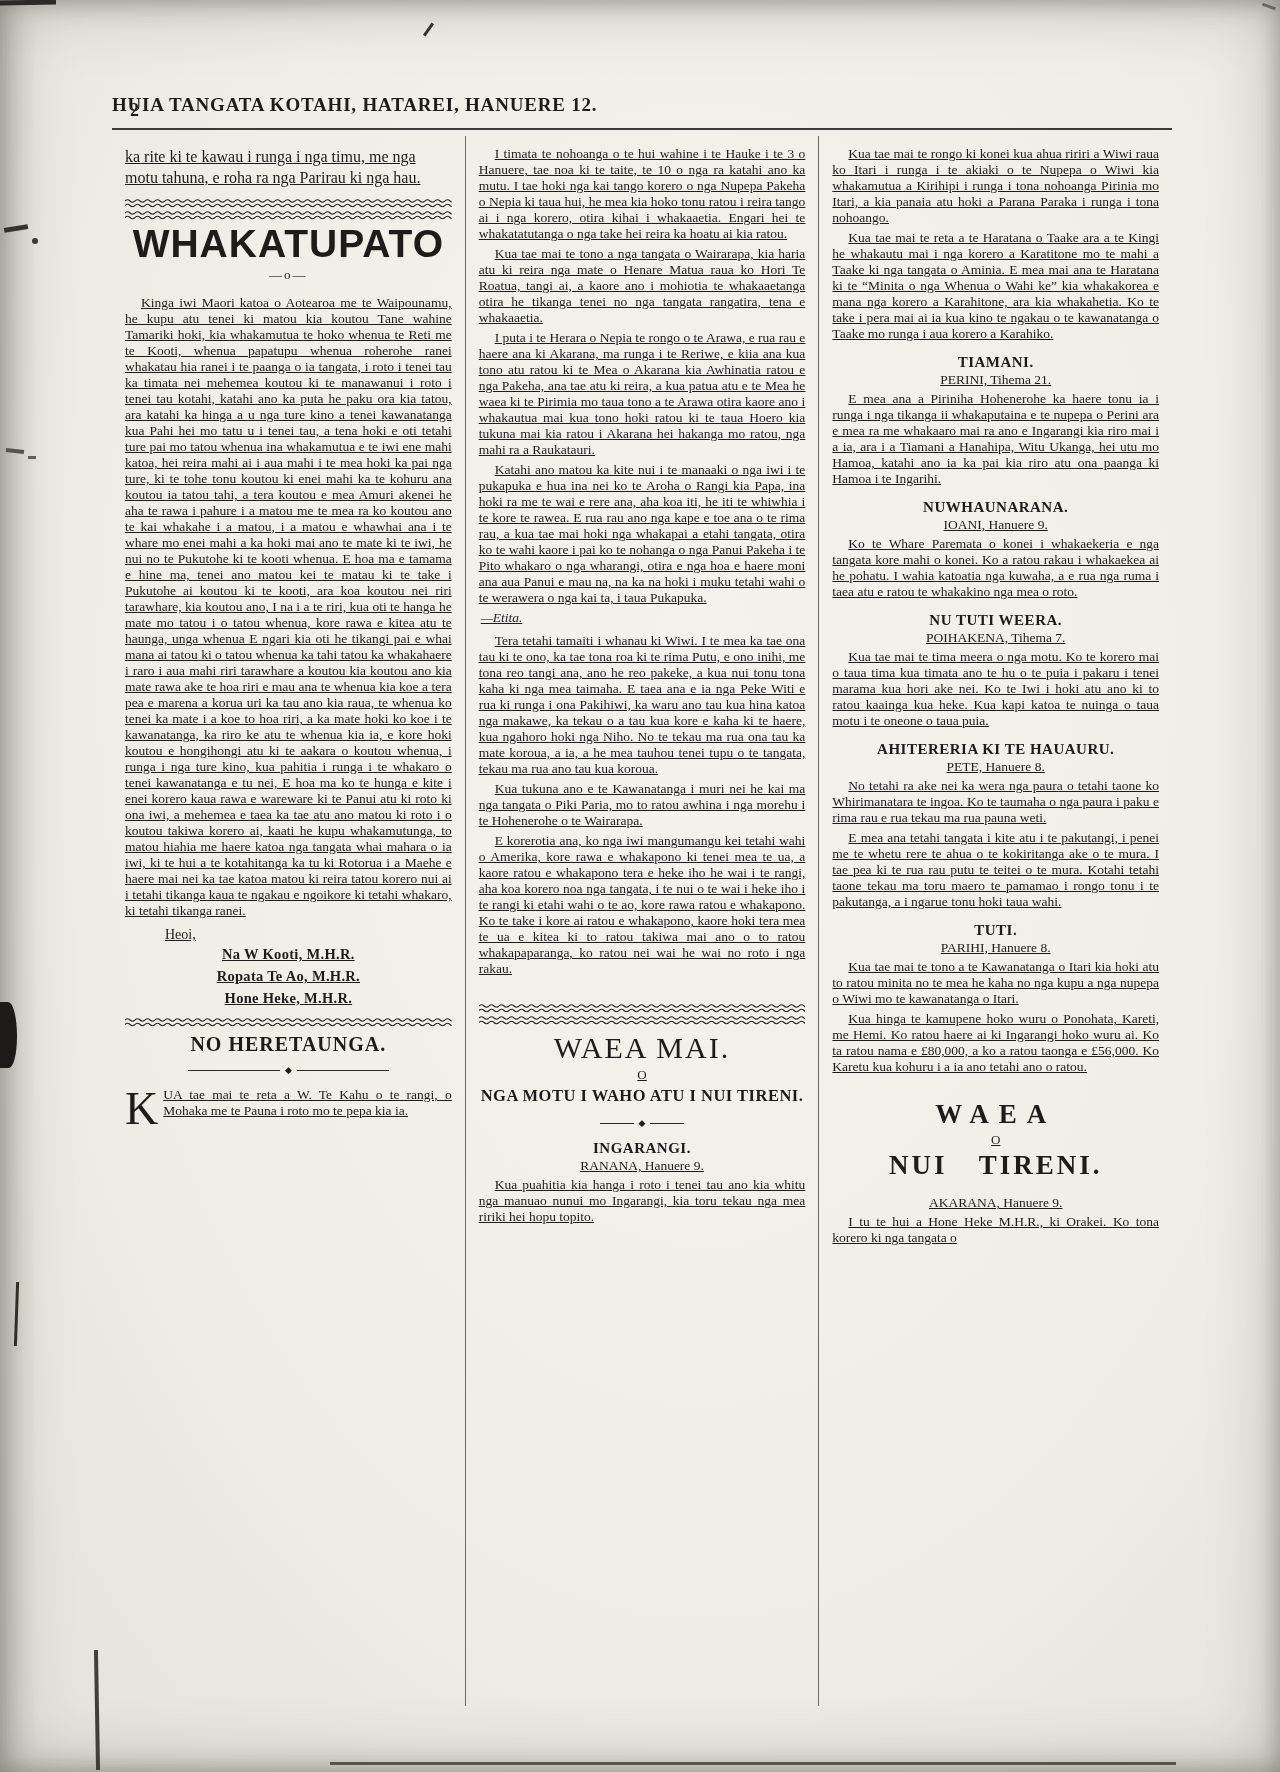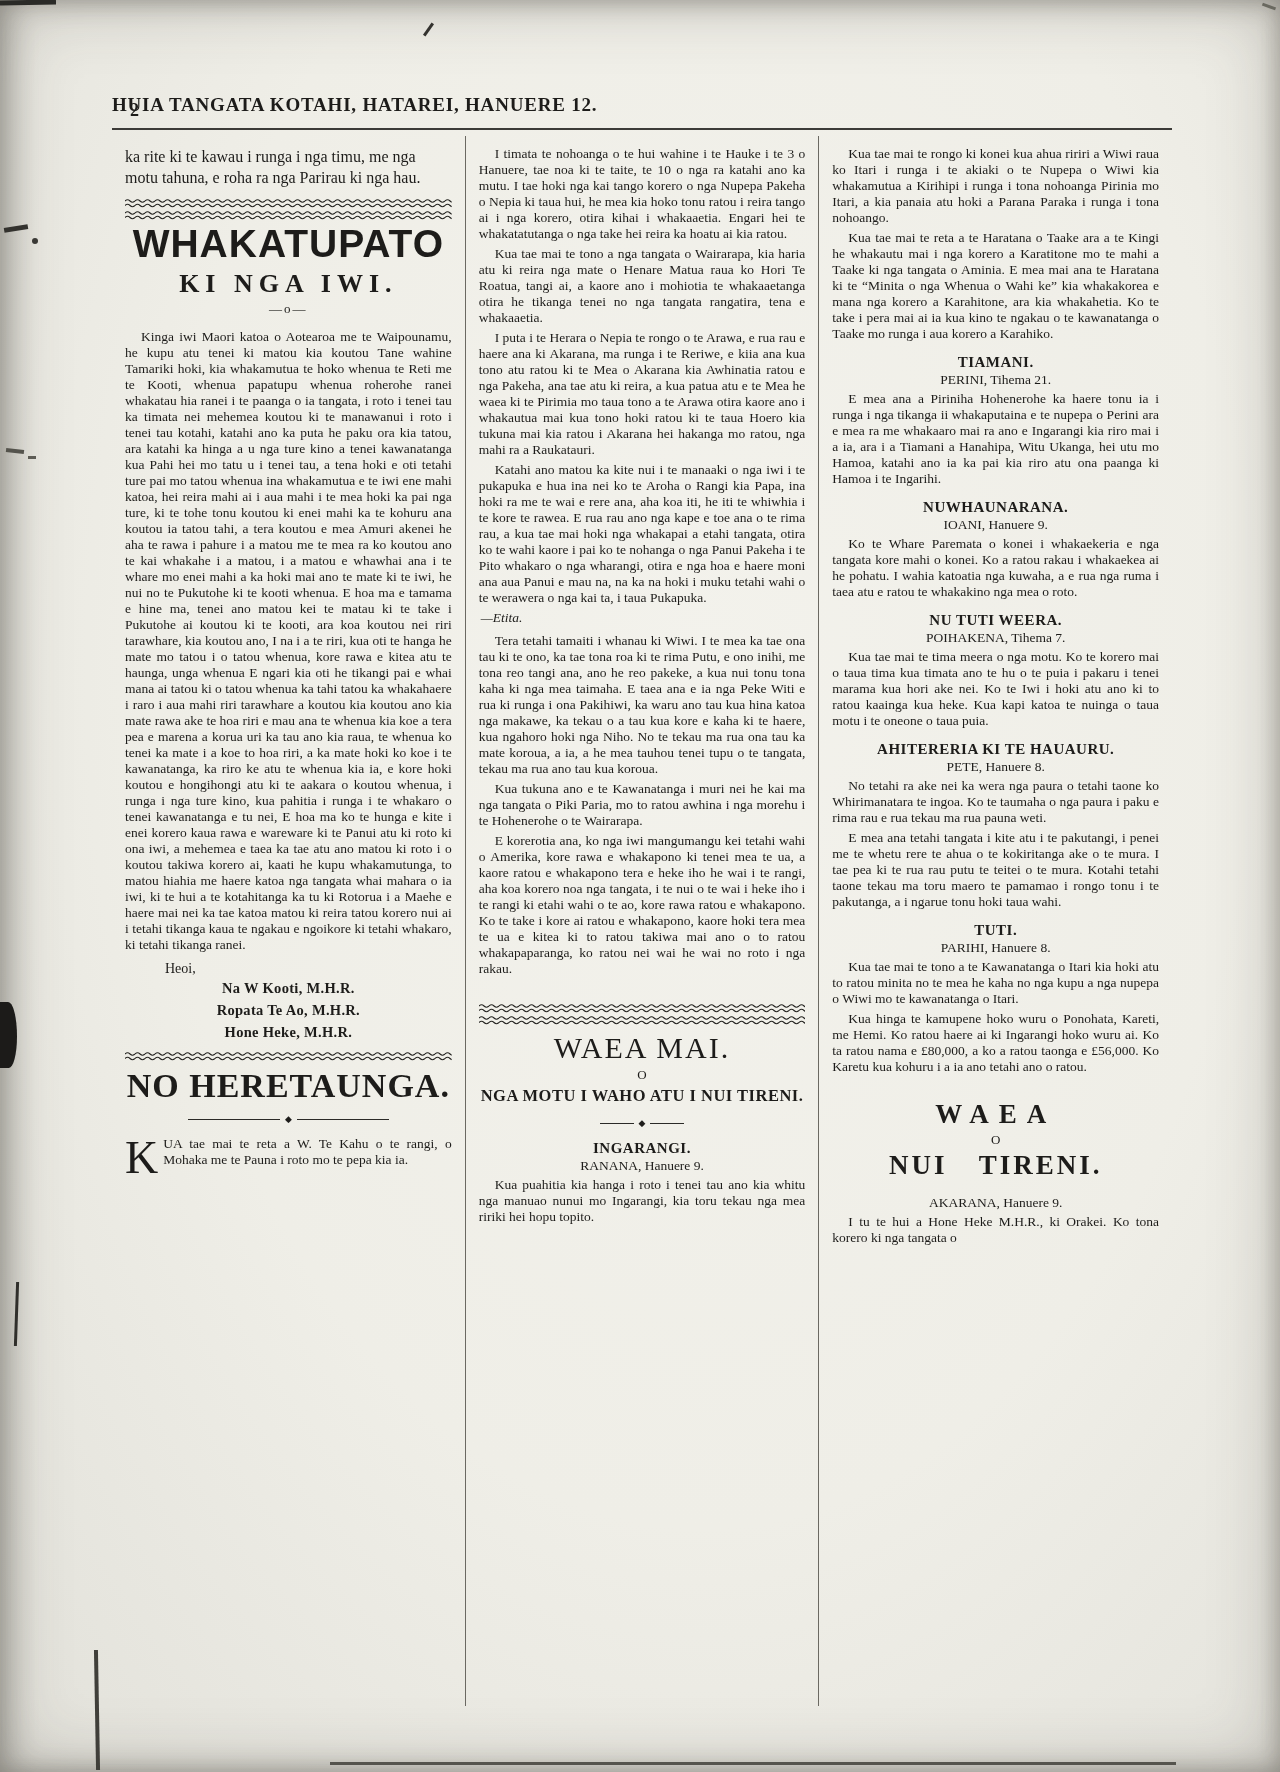--- a/index.html
+++ b/index.html
@@ -10,36 +10,36 @@
   
   .header{position:absolute;top:94px;left:112px;width:1060px;height:34px;}
   .page-num{position:absolute;left:18px;top:6px;font-size:18px;font-weight:bold;}
   .masthead{margin:0;text-align:left;font-size:19px;font-weight:bold;letter-spacing:0.8px;}
   .header-rule{position:absolute;top:128px;left:112px;width:1060px;border-top:2px solid #3c3b38;}
   
   .columns{position:absolute;top:136px;left:112px;width:1060px;height:1570px;display:flex;}
   .col{flex:1 1 0;padding:10px 13px 0 13px;}
   .col-2,.col-3{border-left:1px solid #6b6962;}
   
-  p{margin:0;}
+  p{margin:0;text-decoration:underline;}
   .body{font-size:13.5px;line-height:16px;text-align:justify;text-indent:16px;margin-bottom:4px;}
   .intro{font-size:16px;line-height:21px;text-align:left;margin-bottom:10px;}
   .etita{font-style:italic;font-size:13.5px;margin:0 0 7px 2px;}
   
   .wave-rule{display:block;width:100%;margin:2px 0;}
   .wave-group{margin:10px 0 2px;}
   .orn-o{text-align:center;font-size:13px;letter-spacing:2px;margin:2px 0 12px;}
   .orn-diamond{display:flex;align-items:center;justify-content:center;margin:3px 0 12px;}
   .orn-diamond .line{width:92px;border-top:1px solid #2b2a27;}
   .orn-diamond.small .line{width:34px;}
   .orn-diamond .dia{font-size:9px;padding:0 5px;line-height:1;}
   
   .hl-whakatupato{margin:4px 0 0;text-align:center;font-family:"Liberation Sans",sans-serif;font-weight:700;font-size:39px;letter-spacing:1px;line-height:1.05;}
   .hl-kingaiwi{margin:4px 0 0;text-align:center;font-weight:700;font-size:26px;letter-spacing:6px;}
-  .hl-heretaunga{margin:6px 0 10px;text-align:center;font-weight:700;font-size:34px;letter-spacing:1px;}
+  .hl-heretaunga{margin:6px 0 10px;text-align:center;font-weight:700;font-size:20px;letter-spacing:1px;}
   .hl-waeamai{margin:6px 0 0;text-align:center;font-weight:400;font-size:30px;letter-spacing:2px;}
   .sub-o{text-align:center;font-size:13px;margin:2px 0;}
   .hl-ngamotu{margin:0 0 12px;text-align:center;font-weight:700;font-size:16.5px;letter-spacing:0.5px;line-height:1.35;}
   .sec-head{margin:12px 0 1px;text-align:center;font-weight:700;font-size:15px;letter-spacing:0.5px;}
   .dateline{text-align:center;font-size:13.5px;margin:0 0 3px;}
   .hl-waea{margin:24px 0 0;text-align:center;font-weight:700;font-size:27px;letter-spacing:10px;}
   .hl-nuitireni{margin:2px 0 14px;text-align:center;font-weight:700;font-size:27px;letter-spacing:3px;word-spacing:22px;}
   
   .signoff{font-size:14px;text-indent:40px;margin:8px 0 3px;}
   .sig{text-align:center;font-size:14.5px;font-weight:700;margin:0 0 5px;letter-spacing:0.3px;}
@@ -100,21 +100,20 @@
       <div class="wave-group">
         <svg class="wave-rule" height="10">
             <rect width="100%" height="10" fill="url(#wavepat)"></rect>
           </svg>
         <svg class="wave-rule" height="10">
             <rect width="100%" height="10" fill="url(#wavepat)"></rect>
           </svg>
       </div>
 
       <h2 class="hl-whakatupato">WHAKATUPATO</h2>
-      <h3 class="hl-kingaiwi">KI NGA IWI.</h3>
       <div class="orn-o">—o—</div>
 
       <p class="body">Kinga iwi Maori katoa o Aotearoa me te Waipounamu, he kupu atu tenei ki matou kia koutou Tane wahine Tamariki hoki, kia whakamutua te hoko whenua te Reti me te Kooti, whenua papatupu whenua roherohe ranei whakatau hia ranei i te paanga o ia tangata, i roto i tenei tau ka timata nei mehemea koutou ki te manawanui i roto i tenei tau kotahi, katahi ano ka puta he paku ora kia tatou, ara katahi ka hinga a u nga ture kino a tenei kawanatanga kua Pahi hei mo tatu u i tenei tau, a tena hoki e oti tetahi ture pai mo tatou whenua ina whakamutua e te iwi ene mahi katoa, hei reira mahi ai i aua mahi i te mea hoki ka pai nga ture, ki te tohe tonu koutou ki enei mahi ka te kohuru ana koutou ia tatou tahi, a tera koutou e mea Amuri akenei he aha te rawa i pahure i a matou me te mea ra ko koutou ano te kai whakahe i a matou, i a matou e whawhai ana i te whare mo enei mahi a ka hoki mai ano te mate ki te iwi, he nui no te Pukutohe ki te kooti whenua. E hoa ma e tamama e hine ma, tenei ano matou kei te matau ki te take i Pukutohe ai koutou ki te kooti, ara koa koutou nei riri tarawhare, kia koutou ano, I na i a te riri, kua oti te hanga he mate mo tatou i o tatou whenua, kore rawa e kitea atu te haunga, unga whenua E ngari kia oti he tikangi pai e whai mana ai tatou ki o tatou whenua ka tahi tatou ka whakahaere i raro i aua mahi riri tarawhare a koutou kia koutou ano kia mate rawa ake te hoa riri e mau ana te whenua kia koe a tera pea e marena a korua uri ka tau ano kia raua, te whenua ko tenei ka mate i a koe to hoa riri, a ka mate hoki ko koe i te kawanatanga, ka riro ke atu te whenua kia ia, e kore hoki koutou e hongihongi atu ki te aakara o koutou whenua, i runga i nga ture kino, kua pahitia i runga i te whakaro o tenei kawanatanga e tu nei, E hoa ma ko te hunga e kite i enei korero kaua rawa e wareware ki te Panui atu ki roto ki ona iwi, a mehemea e taea ka tae atu ano matou ki roto i o koutou takiwa korero ai, kaati he kupu whakamutunga, to matou hiahia me haere katoa nga tangata whai mahara o ia iwi, ki te hui a te kotahitanga ka tu ki Rotorua i a Maehe e haere mai nei ka tae katoa matou ki reira tatou korero nui ai i tetahi tikanga kaua te ngakau e ngoikore ki tetahi whakaro, ki tetahi tikanga ranei.</p>
 
       <p class="signoff">Heoi,</p>
       <p class="sig">Na W Kooti, M.H.R.</p>
       <p class="sig">Ropata Te Ao, M.H.R.</p>
       <p class="sig">Hone Heke, M.H.R.</p>
 
       <div class="wave-group">

